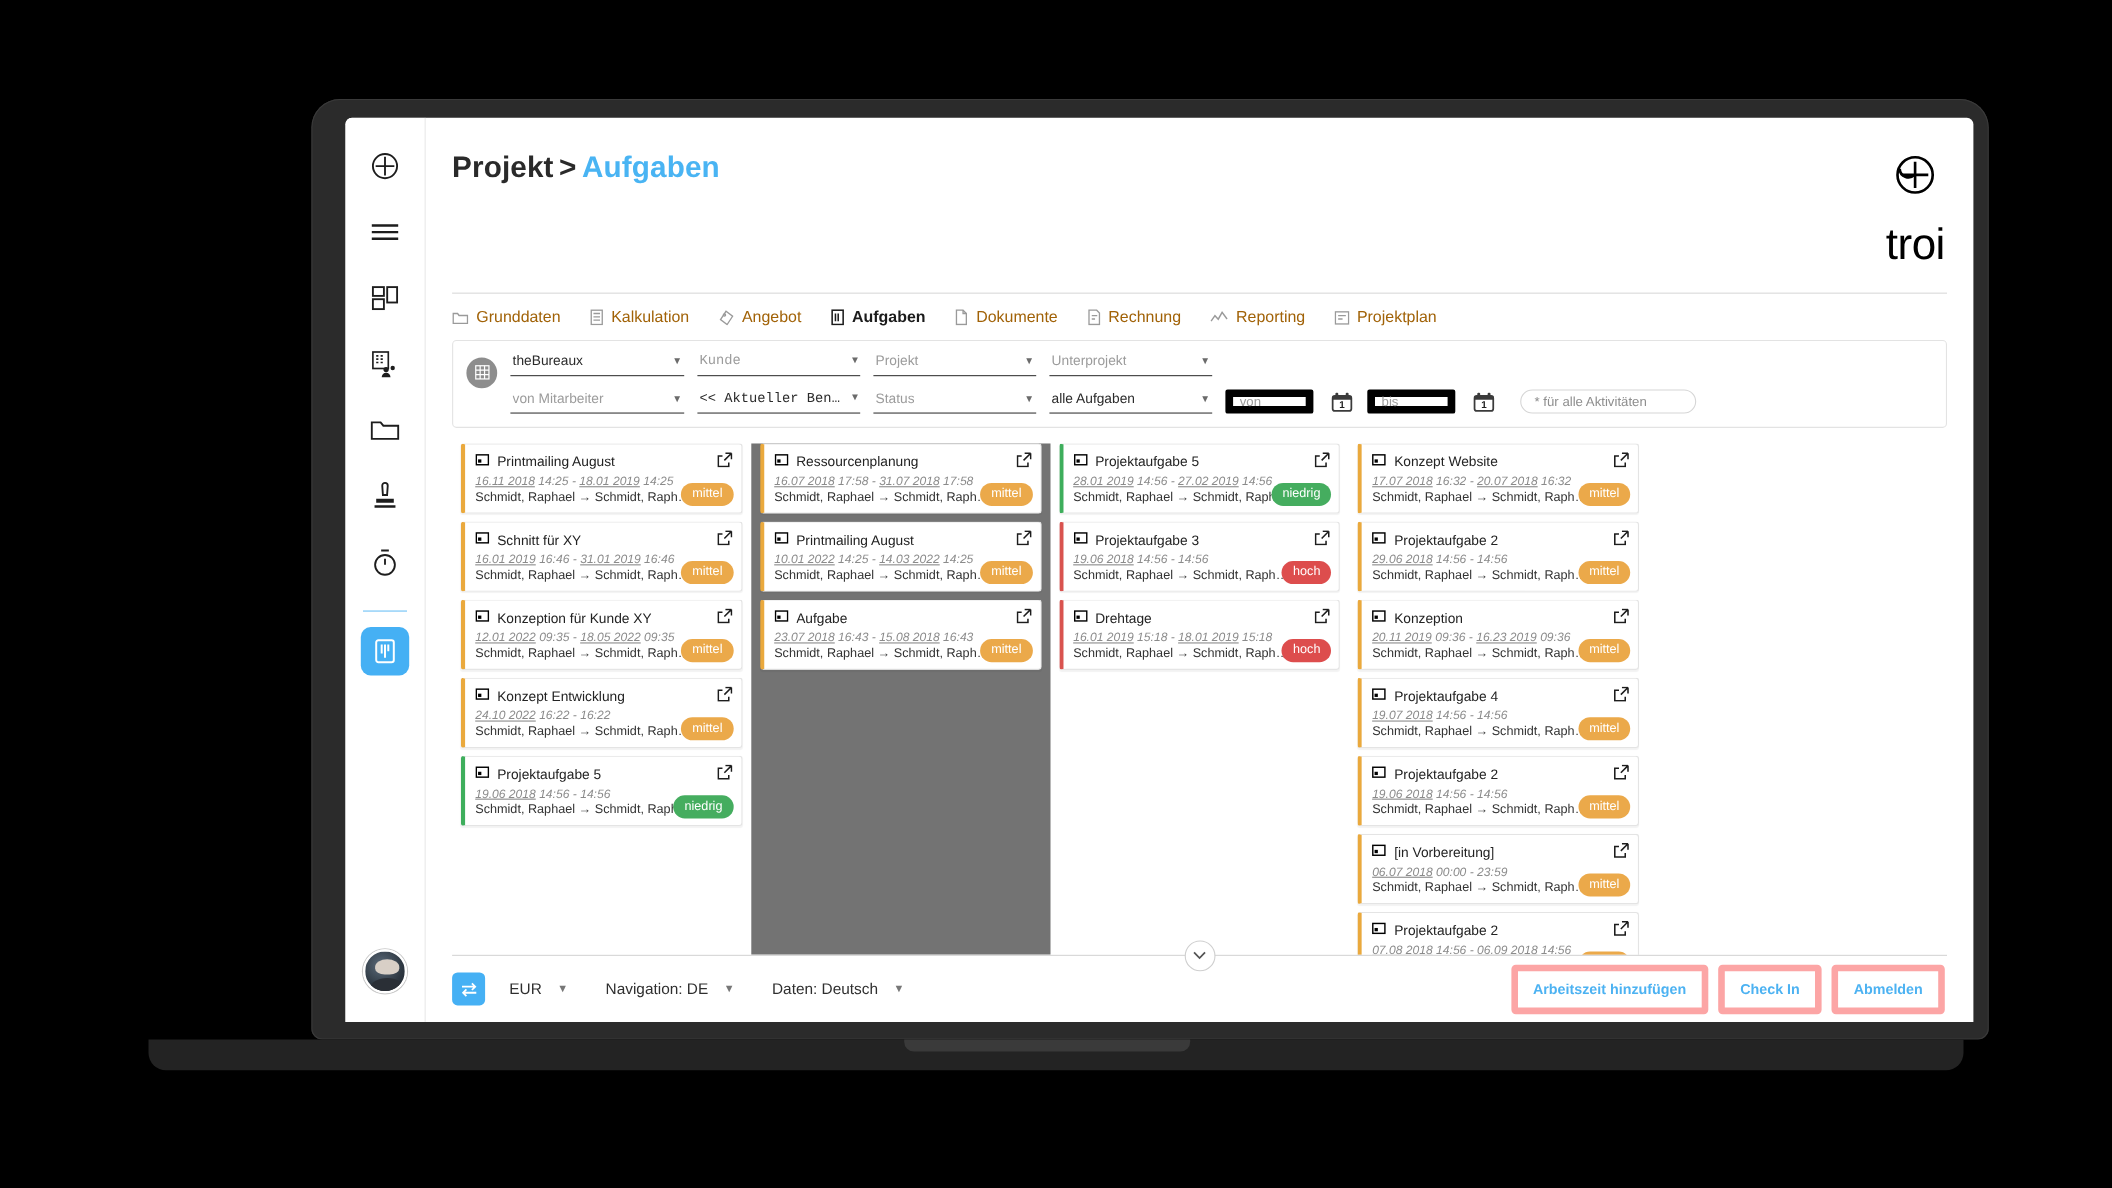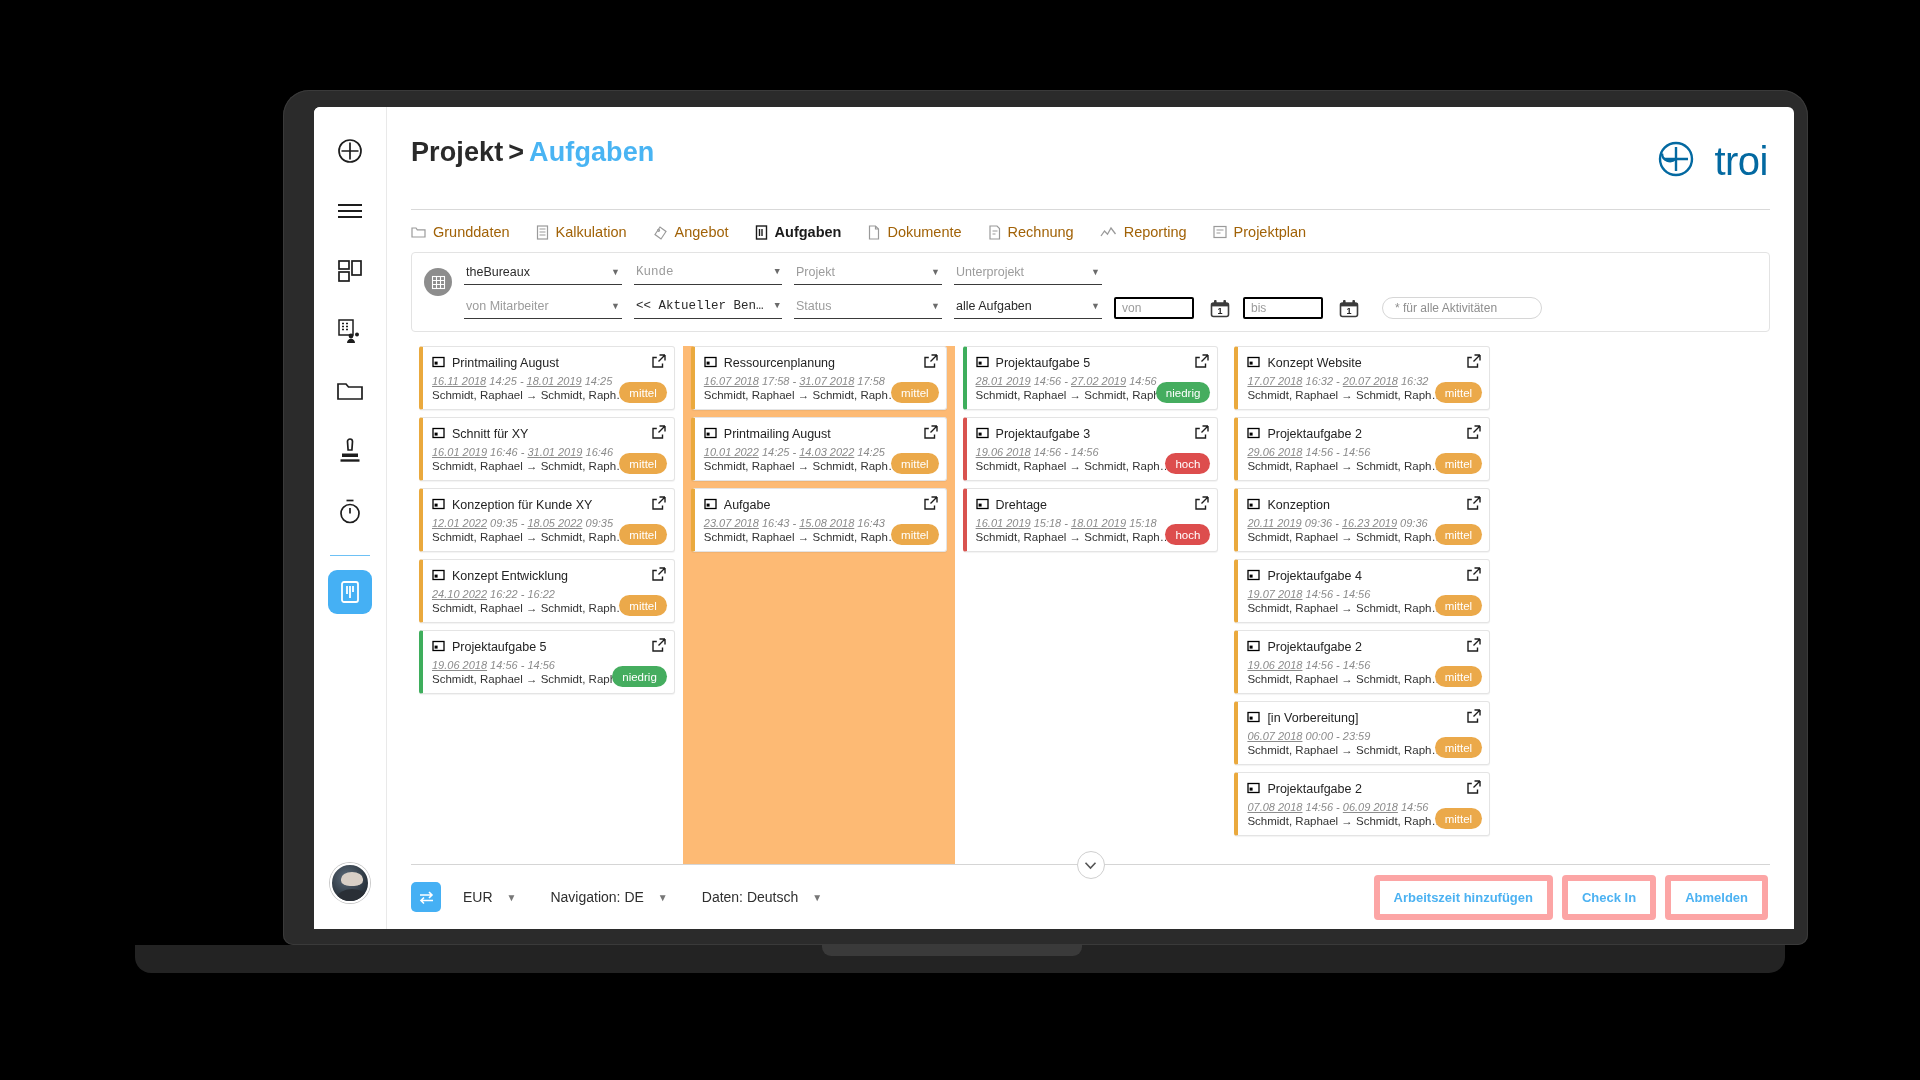--- a/index.html
+++ b/index.html
@@ -93,21 +93,21 @@
 
   .topbar {
     padding: 30px 0 0 24px;
     display: flex; align-items: flex-start; justify-content: space-between;
     padding-right: 26px;
   }
   .crumb { font-size: 27px; font-weight: 700; color: #2a2a2a; letter-spacing: .1px; }
   .crumb .sep { color: #2a2a2a; margin: 0 5px; font-weight: 700; }
   .crumb .cur { color: #49b4f3; }
 
-  .brand { display: flex; align-items: center; gap: 16px; color: #0369a1; }
+  .brand { display: flex; align-items: center; gap: 16px; color: #000000; flex-direction: column; }
   .brand-word { font-size: 40px; font-weight: 400; letter-spacing: -0.5px; line-height: 1; }
 
   .rule { height: 1px; background: #d9d9d9; margin: 24px 24px 0 24px; }
 
   
   .tabs {
     display: flex; align-items: center; gap: 26px;
     padding: 14px 24px 0 24px;
     white-space: nowrap;
   }
@@ -141,21 +141,21 @@
     font-size: 12.5px;
     height: 22px;
   }
   .fsel .val { color: #2b2b2b; overflow: hidden; text-overflow: ellipsis; white-space: nowrap; }
   .fsel .val.ph { color: #9c9c9c; }
   .fsel .car { color: #6b6b6b; font-size: 9px; margin-left: 8px; }
   .w1 { width: 158px; text-align: center; } .w2 { width: 148px; font-family: Liberation Mono, monospace; } .w3 { width: 148px; } .w4 { width: 148px; }
 
   .dateinp {
     width: 80px; height: 22px;
-    border: 2px solid #000000; border-radius: 2px;
+    border: 7px solid #000000; border-radius: 2px;
     background: #fff; color: #9c9c9c; font-size: 12px;
     padding: 0 6px; display: flex; align-items: center;
   }
   .calbtn {
     width: 22px; height: 21px; margin-left: 3px;
     display: flex; align-items: center; justify-content: center;
     flex: 0 0 22px;
   }
   .pill-inp {
     margin-left: 10px;
@@ -186,21 +186,21 @@
     margin: 14px 24px 0 24px;
     display: flex;
     flex: 1 1 auto;
     min-height: 0;
     overflow: hidden;
   }
   .col {
     flex: 1 1 0; min-width: 0;
     padding: 0 8px;
   }
-  .col.shade { background: #fdba74; }
+  .col.shade { background: #737373; }
 
   .card {
     background: #fff;
     border: 1px solid #e4e4e4;
     border-left-width: 4px;
     border-radius: 3px;
     margin-bottom: 7px;
     padding: 7px 2px 8px 9px;
     position: relative;
     box-shadow: 0 1px 1px rgba(0,0,0,.05);

